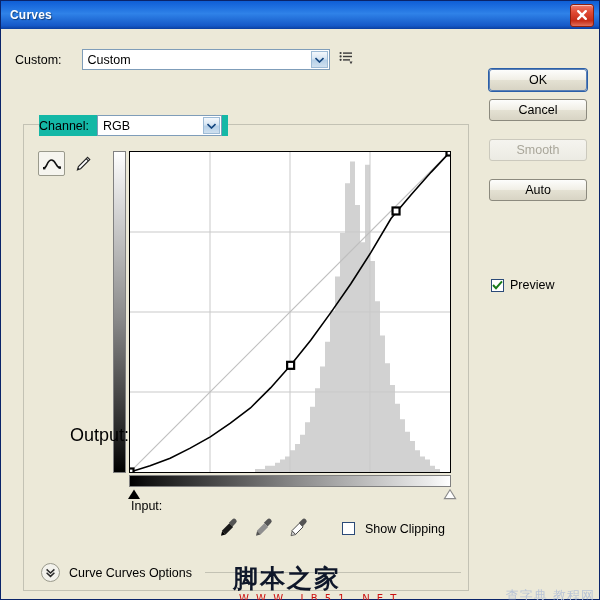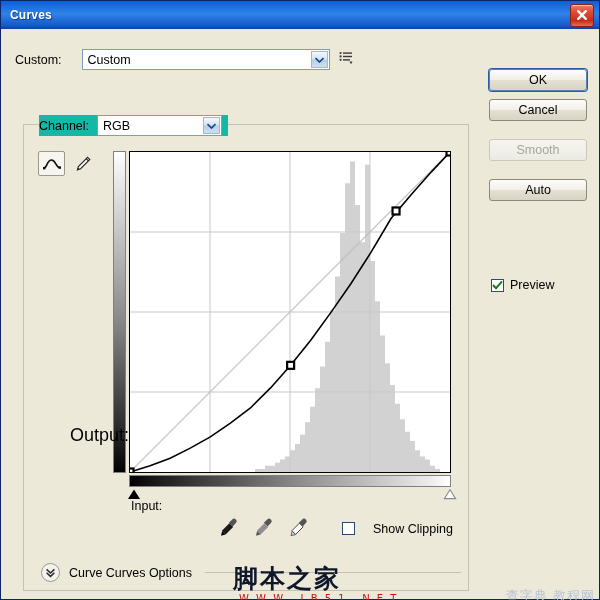--- a/index.html
+++ b/index.html
@@ -128,21 +128,21 @@
   }
   
   .droppers{
     position:absolute;left:218px;top:488px;
     display:flex;gap:15px;align-items:center;
   }
   .dropper{cursor:pointer;}
   
   .showclip{
     position:absolute;left:341px;top:493px;
-    display:flex;align-items:flex-start;gap:18px;cursor:pointer;
+    display:flex;align-items:flex-start;gap:10px;cursor:pointer;
   }
   .cb{
     width:13px;height:13px;background:#ffffff;
     border:1px solid #2b4a78;box-sizing:border-box;
     display:flex;align-items:center;justify-content:center;
   }
   
   .preview-row{
     position:absolute;left:490px;top:249px;
     display:flex;align-items:center;gap:6px;cursor:pointer;

